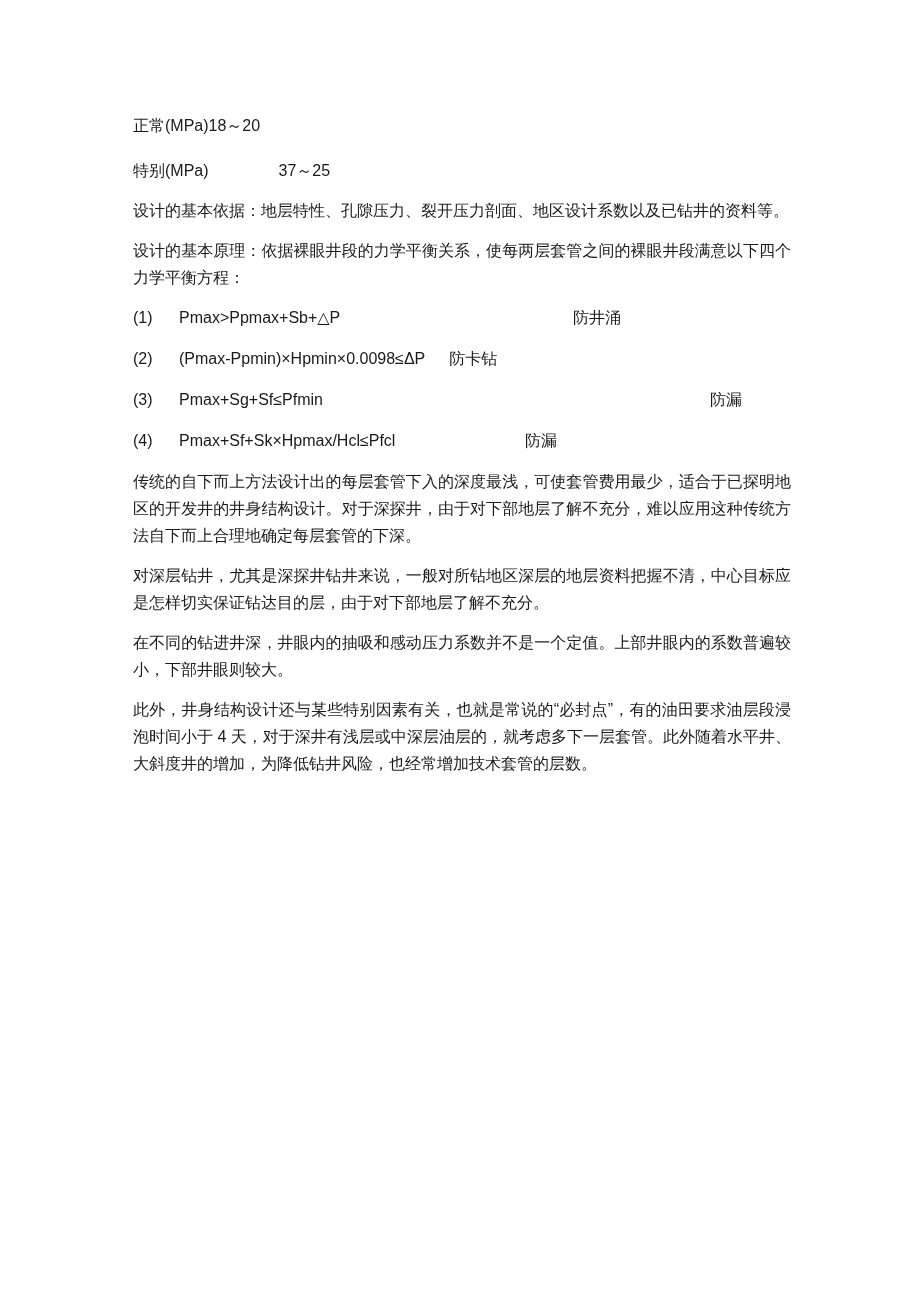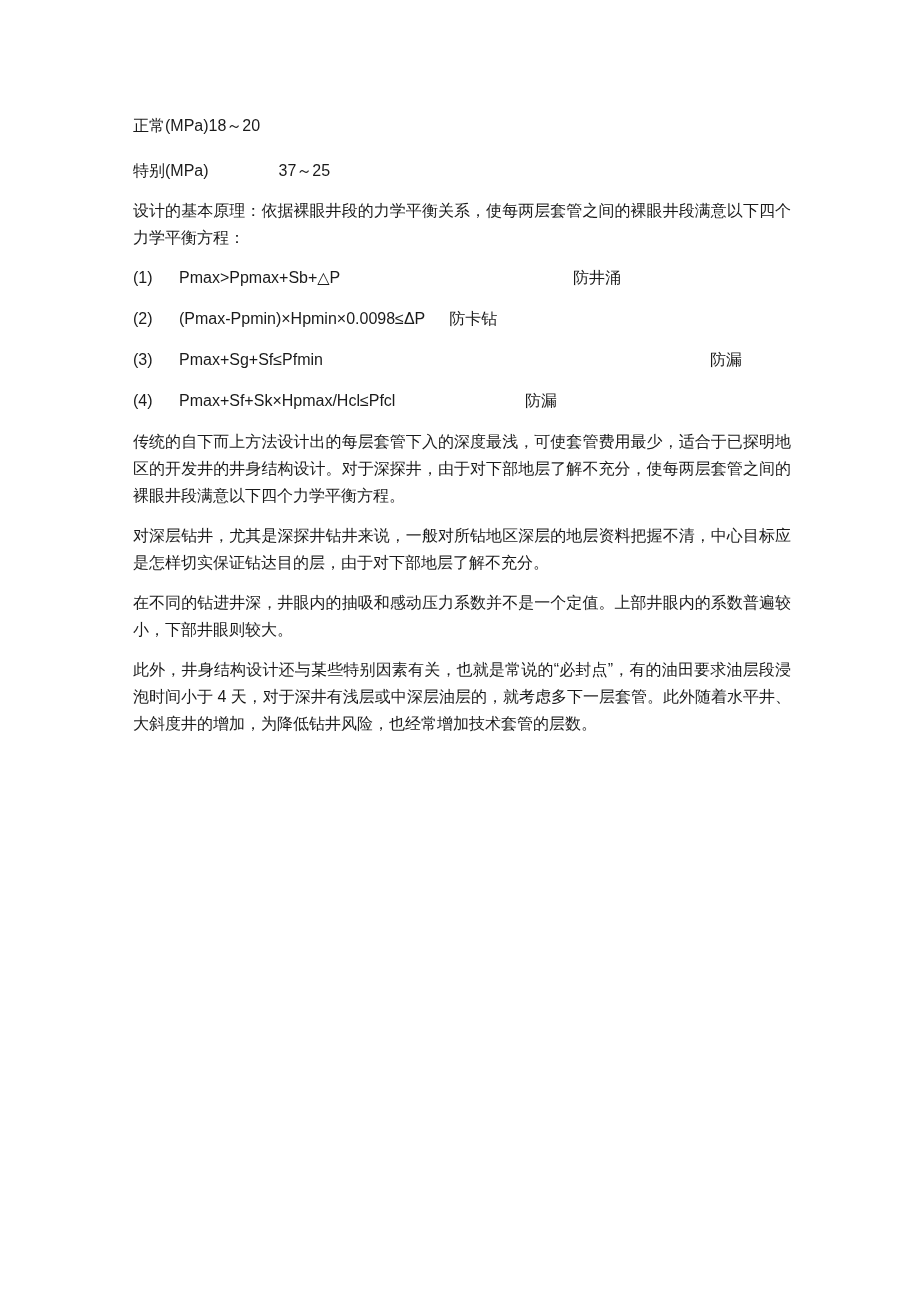--- a/index.html
+++ b/index.html
@@ -60,32 +60,33 @@
 </style>
 </head>
 <body>
 
 <div class="page">
 
   <p class="para single first-line">正常(MPa)18～20</p>
 
   <p class="para single"><span>特别(MPa)</span><span class="special-value">37～25</span></p>
 
+  <p class="para">设计的基本依据：地层特性、孔隙压力、裂开压力剖面、地区设计系数以及已钻井的资料等。</p>
 
   <p class="para">设计的基本原理：依据裸眼井段的力学平衡关系，使每两层套管之间的裸眼井段满意以下四个力学平衡方程：</p>
 
   <div class="eq eq1"><span class="num">(1)</span><span class="formula">Pmax&gt;Ppmax+Sb+△P</span><span class="note abs">防井涌</span></div>
 
   <div class="eq eq2"><span class="num">(2)</span><span class="formula">(Pmax-Ppmin)×Hpmin×0.0098≤ΔP</span><span class="note inline">防卡钻</span></div>
 
   <div class="eq eq3"><span class="num">(3)</span><span class="formula">Pmax+Sg+Sf≤Pfmin</span><span class="note abs">防漏</span></div>
 
   <div class="eq eq4"><span class="num">(4)</span><span class="formula">Pmax+Sf+Sk×Hpmax/Hcl≤Pfcl</span><span class="note abs">防漏</span></div>
 
-  <p class="para">传统的自下而上方法设计出的每层套管下入的深度最浅，可使套管费用最少，适合于已探明地区的开发井的井身结构设计。对于深探井，由于对下部地层了解不充分，使每两层套管之间的裸眼井段满意以下四个力学平衡方程。</p>
+  <p class="para">传统的自下而上方法设计出的每层套管下入的深度最浅，可使套管费用最少，适合于已探明地区的开发井的井身结构设计。对于深探井，由于对下部地层了解不充分，难以应用这种传统方法自下而上合理地确定每层套管的下深。</p>
 
   <p class="para">对深层钻井，尤其是深探井钻井来说，一般对所钻地区深层的地层资料把握不清，中心目标应是怎样切实保证钻达目的层，由于对下部地层了解不充分。</p>
 
   <p class="para">在不同的钻进井深，井眼内的抽吸和感动压力系数并不是一个定值。上部井眼内的系数普遍较小，下部井眼则较大。</p>
 
   <p class="para">此外，井身结构设计还与某些特别因素有关，也就是常说的“必封点”，有的油田要求油层段浸泡时间小于 4 天，对于深井有浅层或中深层油层的，就考虑多下一层套管。此外随着水平井、大斜度井的增加，为降低钻井风险，也经常增加技术套管的层数。</p>
 
 </div>
 
 </body></html>

